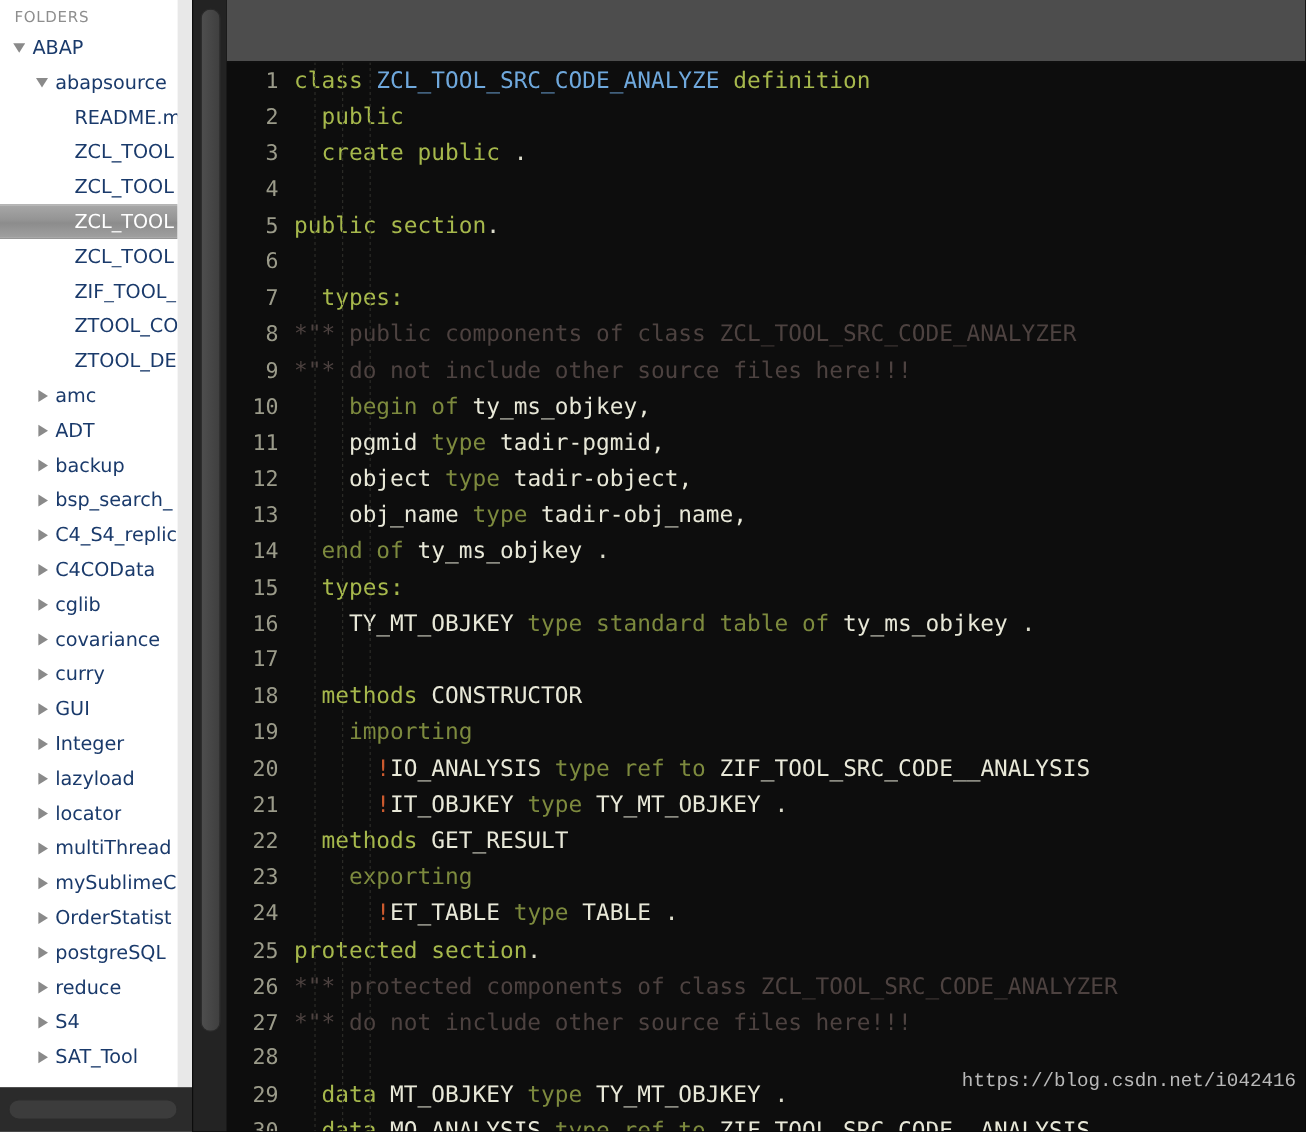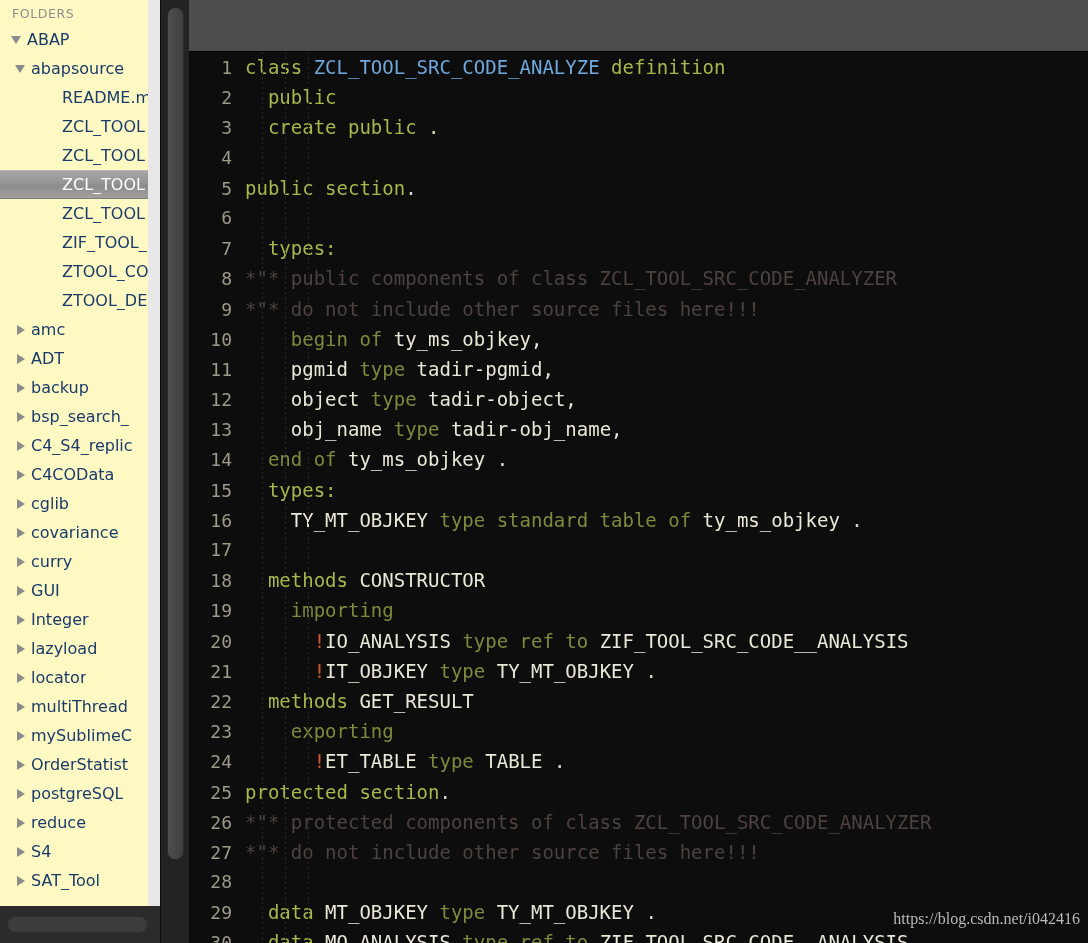--- a/index.html
+++ b/index.html
@@ -30,21 +30,21 @@
     height: 943px;
     background: #e8e8e8;
     flex: 0 0 160px;
     overflow: hidden;
   }
   #sidebar-inner {
     position: absolute;
     left: 0; top: 0;
     width: 148px;
     height: 906px;
-    background: #fef9c3;
+    background: #ffffff;
     overflow: hidden;
   }
   .folders-header {
     font-size: 12.5px;
     color: #8e8e8e;
     letter-spacing: 0.6px;
     padding: 6px 0 4px 12px;
     font-family: "DejaVu Sans", sans-serif;
     white-space: nowrap;
   }
@@ -93,21 +93,21 @@
   .tri.blank i { border: none; }
   .tree-label {
     overflow: hidden;
     text-overflow: clip;
     white-space: nowrap;
   }
 
   
   .lvl1 { padding-left: 10px; }
   .lvl3 { padding-left: 45px; }
-  .lvl2b { padding-left: 14px; }
+  .lvl2b { padding-left: 29px; }
 
   
   #sb-vtrack {
     position: absolute;
     right: 0; top: 0;
     width: 29px;
     height: 943px;
     background: #232323;
     border-left: 1px solid #0c0c0c;
     box-sizing: border-box;
@@ -202,22 +202,22 @@
     top: 0;
     width: 1px;
     height: 891px;
     background: repeating-linear-gradient(to bottom, #2a2a26 0px, #2a2a26 2px, transparent 2px, transparent 5px);
     pointer-events: none;
   }
 
   #watermark {
     position: absolute;
     right: 8px;
-    bottom: 9px;
-    font-family: Liberation Serif, serif;
+    bottom: 27px;
+    font-family: Liberation Mono, monospace;
     font-size: 16px;
     color: #b9b9b9;
     white-space: nowrap;
   }
 </style>
 </head>
 <body>
 
 <div id="app">
 

